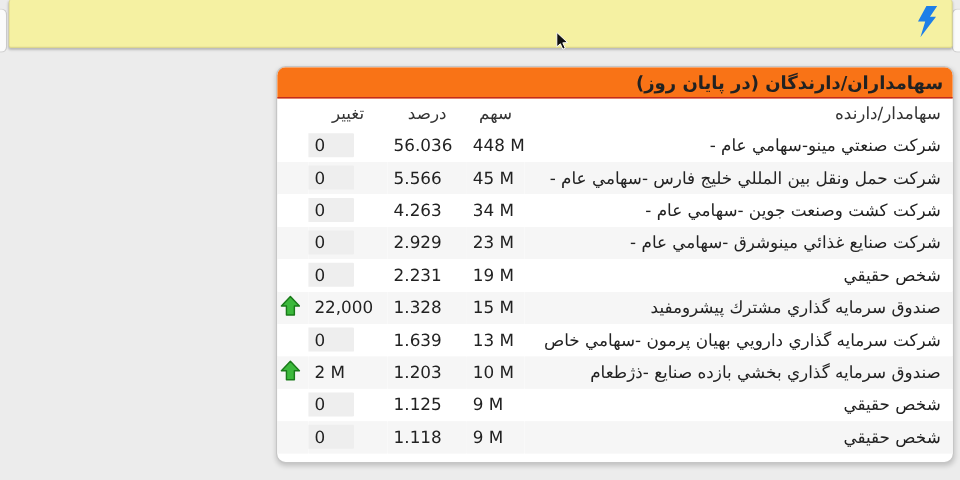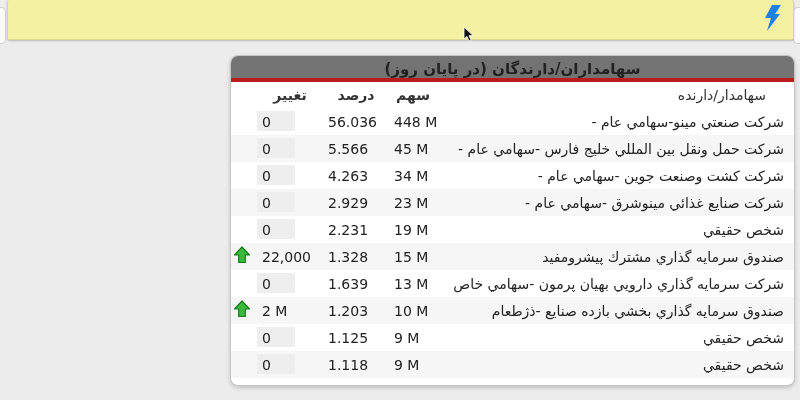--- a/index.html
+++ b/index.html
@@ -48,45 +48,45 @@
     width:565px; height:331px;
     background:#fff;
     border:1px solid #c6c6c6;
     border-radius:8px;
     box-shadow:0 2px 4px rgba(0,0,0,.18);
     overflow:hidden;
     direction:rtl;
   }
   .card-header {
     height:26px; line-height:26px;
-    background:#737373;
-    border-bottom:4px solid #b91c1c;
+    background:#f97316;
+    border-bottom:1px solid #b91c1c;
     font-size:15px; font-weight:bold; color:#222;
     padding:0 8px;
-    text-align:center;
+    text-align:right;
   }
   table.holders {
     width:100%;
     border-collapse:collapse;
     table-layout:fixed;
     direction:rtl;
     font-size:14px; color:#222;
   }
   col.c-name   { width:auto; }
   col.c-shares { width:48px; }
   col.c-pct    { width:66px; }
   col.c-chg    { width:66px; }
   col.c-arrow  { width:26px; }
 
   thead th {
     height:26px; font-weight:normal; color:#333;
     font-size:14px; white-space:nowrap;
   }
-  th.h-name { text-align:right; padding-right:28px; }
-  th.h-num  { text-align:center;font-weight:bold; }
+  th.h-name { text-align:right; padding-right:10px; }
+  th.h-num  { text-align:center; }
 
   tbody tr { height:27px; background:#ffffff; }
   tbody tr.alt { background:#f6f6f6; }
   td { vertical-align:middle; white-space:nowrap; overflow:hidden; }
   td.name  { text-align:right; padding-right:10px; font-size:14px; }
   td.num   { text-align:left;  padding-left:5px; direction:ltr; }
   td.chg   { position:relative; }
   td.arrow { text-align:center; padding-right:4px; }
   .zero-box {
     position:absolute; left:-12px; top:3px;

